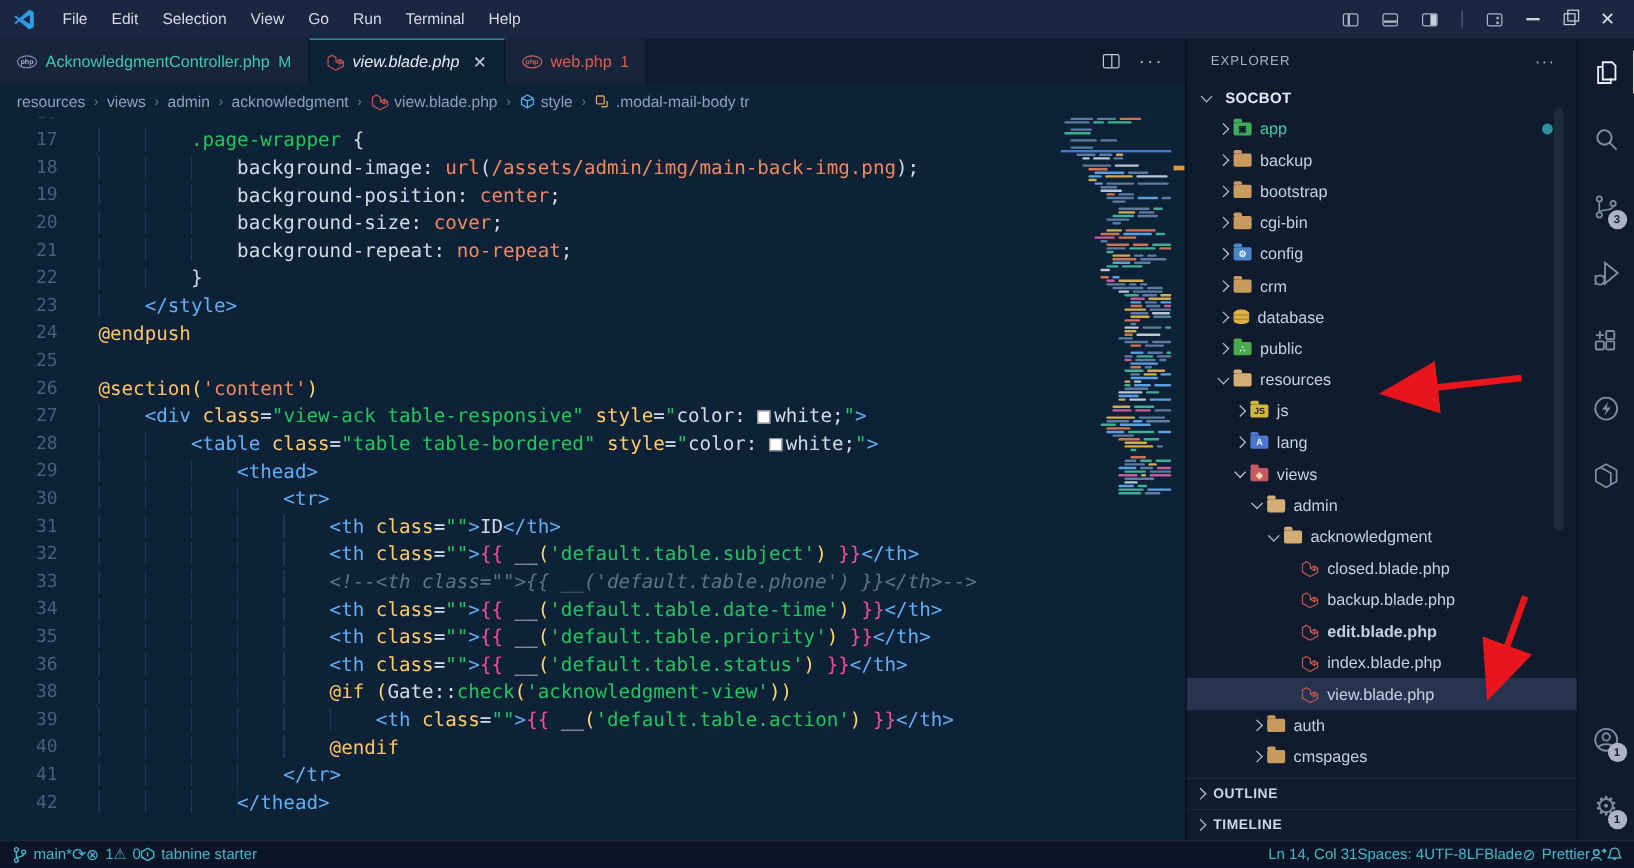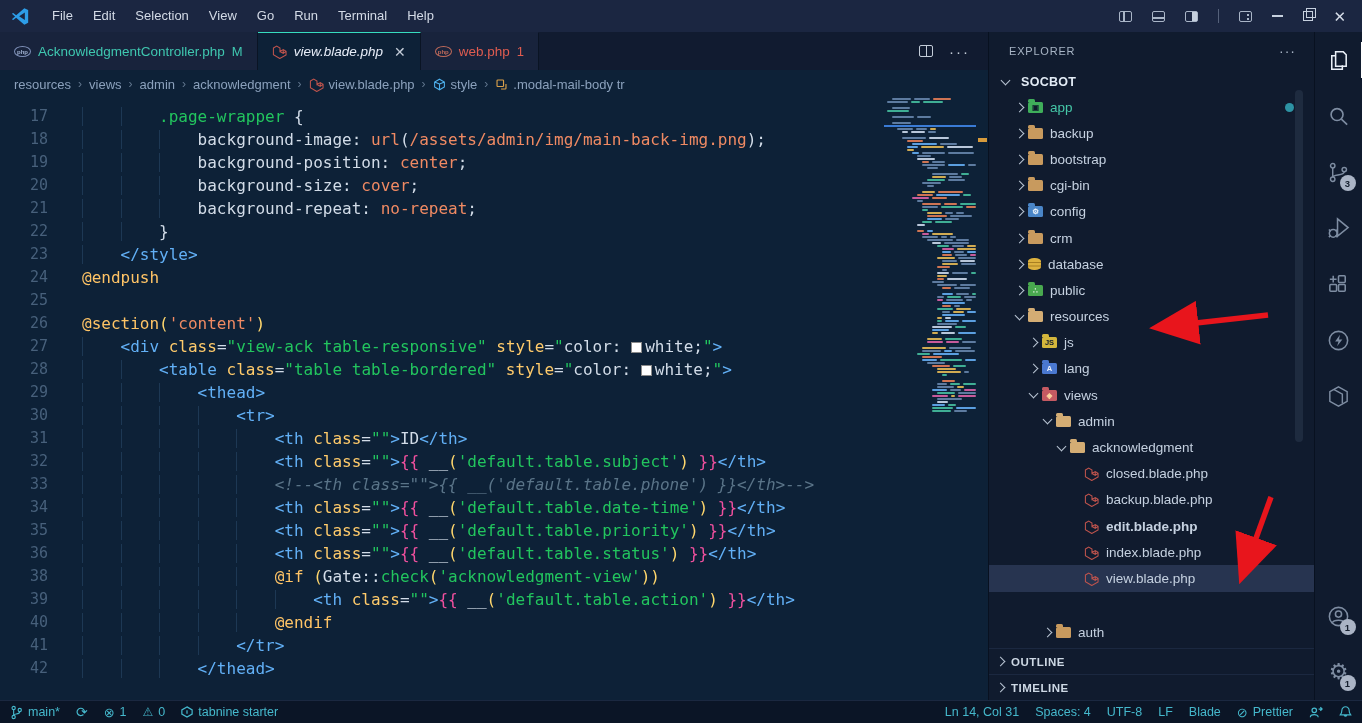--- a/index.html
+++ b/index.html
@@ -102,21 +102,21 @@
   .act-slot.active { color:#e9eff7; }
   .act-slot.active::after { content:""; position:absolute; right:0; top:10px; bottom:10px; width:2px; background:#ffffff; }
   .act-badge { position:absolute; right:7px; bottom:9px; min-width:16px; height:16px; border-radius:50%;
                background:#aab4c5; color:#16202f; font-size:9.5px; font-weight:bold; display:flex; align-items:center; justify-content:center; }
   .act-spacer { flex:1 1 auto; }
   .gear-glyph { font-size:22px; line-height:22px; }
 
   
   .statusbar { height:23px; flex:0 0 23px; background:#0b1526; border-top:1px solid #1b2840; display:flex; align-items:center;
                justify-content:space-between; padding:0 10px; color:#45b8cc; font-size:12.5px; }
-  .sb-group { display:flex; align-items:center; gap:16px; }
+  .sb-group { display:flex; align-items:center; gap:0; }
   .sb-item { display:flex; align-items:center; gap:5px; white-space:nowrap; }
   .sb-ico { font-size:13px; line-height:13px; display:inline-flex; align-items:center; }
 
   
   .annotation { position:absolute; left:0; top:0; width:1362px; height:723px; pointer-events:none; z-index:50; }
 </style>
 </head>
 <body>
 
 <div id="app">
@@ -837,21 +837,21 @@
           </div>
           <div class="tree-row selected" style="padding-left: 78px;">
             <span class="chev-slot"></span>
             <span style="display: inline-flex; align-items: center;">
               <svg width="15" height="15" viewBox="0 0 16 16" fill="none" stroke="#c0544d" stroke-width="1.1">
                 <path d="M1.5 4.3 L5 2.2 L8.5 4.3 V8 L12 6 L15 7.9 V11.8 L8.3 15.5 L1.5 11.5 Z M8.5 8 L12 10 L15 7.9 M12 6 V10"></path>
               </svg>
             </span>
             <span class="tree-label">view.blade.php</span>
           </div>
-          <div class="tree-row" style="padding-left: 50px; margin-top: 28px;">
+          <div class="tree-row" style="padding-left: 50px;">
             <span class="chev-slot">
               <span class="chev right"></span>
             </span>
             <span style="display: inline-flex; align-items: center;">
               <span class="fold" style="background:#c89a5e"></span>
             </span>
             <span class="tree-label">auth</span>
           </div>
           <div class="tree-row" style="padding-left: 50px;">
             <span class="chev-slot">

